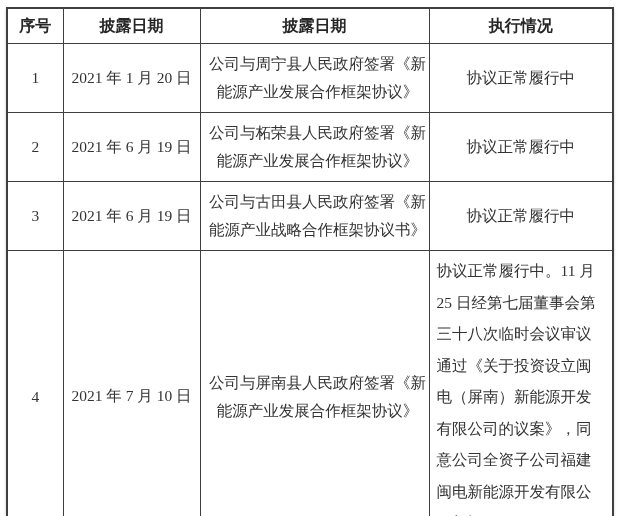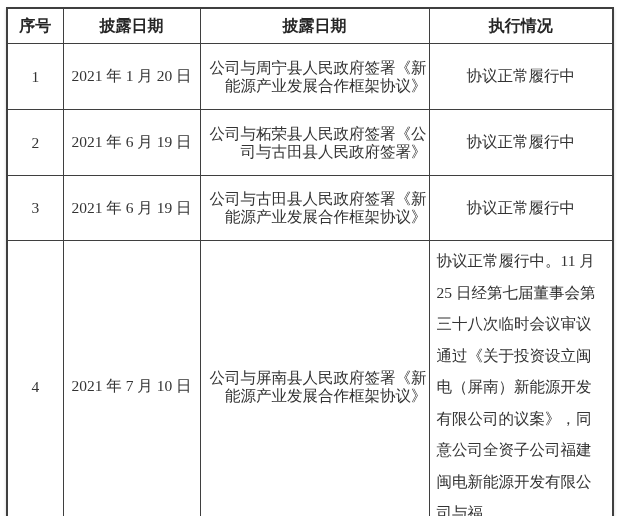--- a/index.html
+++ b/index.html
@@ -42,23 +42,23 @@
     font-weight: bold;
     text-align: center;
     color: #262626;
   }
   td {
     font-size: 15.5px;
     color: #333333;
   }
   .c-center { text-align: center; }
   .c-content {
-    text-align: right;
+    text-align: center;
     padding: 6px 2px 6px 8px;
-    line-height: 18px;
+    line-height: 28px;
   }
   .c-status-long {
     text-align: left;
     padding: 4px 7px;
     line-height: 31.5px;
   }
   tr.r-std   { height: 66px; }
   tr.r-std3  { height: 65px; }
   tr.r-tall  { height: 264px; }
 </style>
@@ -84,27 +84,27 @@
     <tbody>
       <tr class="r-std">
         <td class="c-center">1</td>
         <td class="c-center">2021 年 1 月 20 日</td>
         <td class="c-content">公司与周宁县人民政府签署《新能源产业发展合作框架协议》</td>
         <td class="c-center">协议正常履行中</td>
       </tr>
       <tr class="r-std">
         <td class="c-center">2</td>
         <td class="c-center">2021 年 6 月 19 日</td>
-        <td class="c-content">公司与柘荣县人民政府签署《公司与古田县人民政府签署》</td>
+        <td class="c-content">公司与柘荣县人民政府签署《新能源产业发展合作框架协议》</td>
         <td class="c-center">协议正常履行中</td>
       </tr>
       <tr class="r-std3">
         <td class="c-center">3</td>
         <td class="c-center">2021 年 6 月 19 日</td>
-        <td class="c-content">公司与古田县人民政府签署《新能源产业发展合作框架协议》</td>
+        <td class="c-content">公司与古田县人民政府签署《新能源产业战略合作框架协议书》</td>
         <td class="c-center">协议正常履行中</td>
       </tr>
       <tr class="r-tall">
         <td class="c-center">4</td>
         <td class="c-center">2021 年 7 月 10 日</td>
         <td class="c-content">公司与屏南县人民政府签署《新能源产业发展合作框架协议》</td>
         <td class="c-status-long">协议正常履行中。11 月 25 日经第七届董事会第三十八次临时会议审议通过《关于投资设立闽电（屏南）新能源开发有限公司的议案》，同意公司全资子公司福建闽电新能源开发有限公司与福</td>
       </tr>
     </tbody>
   </table>

